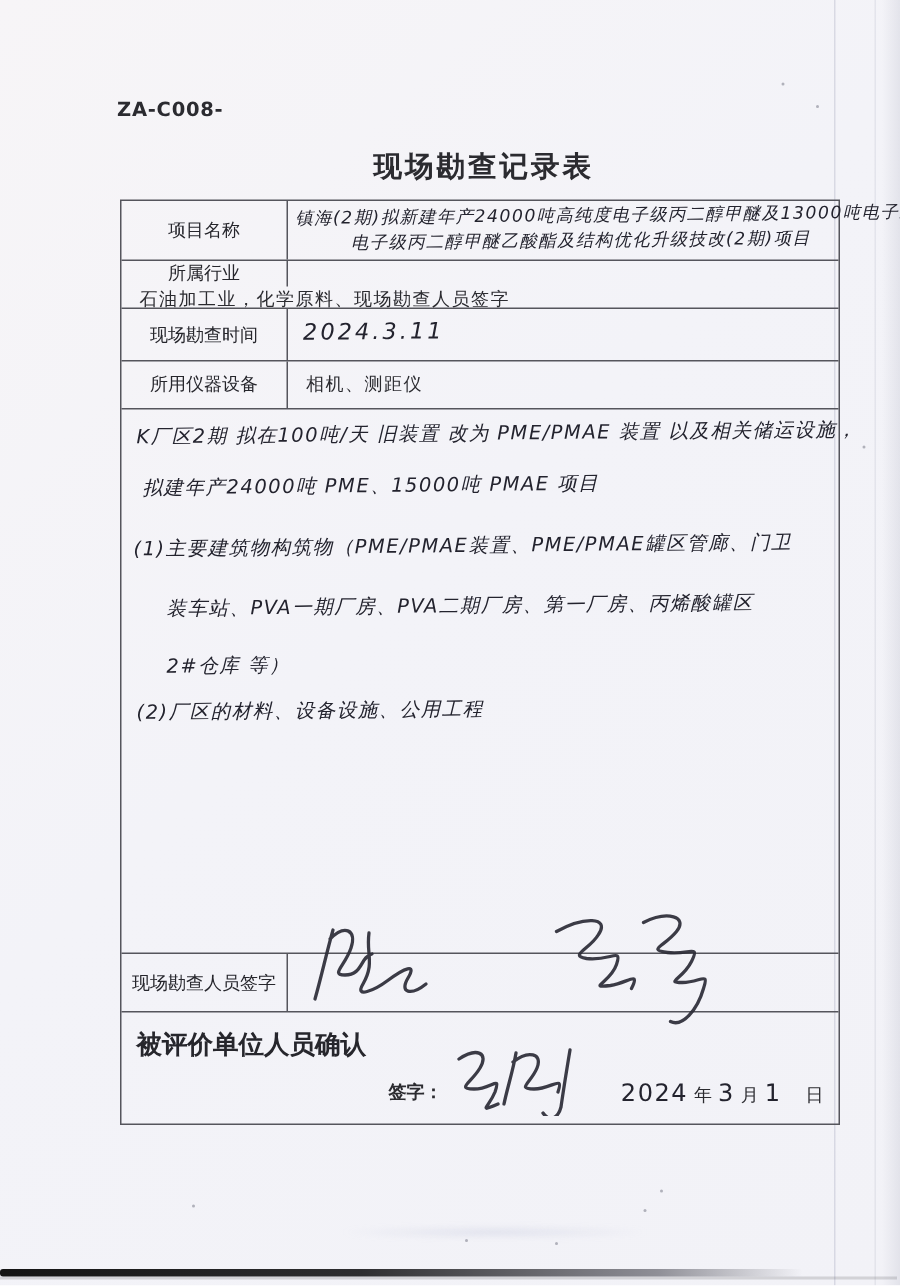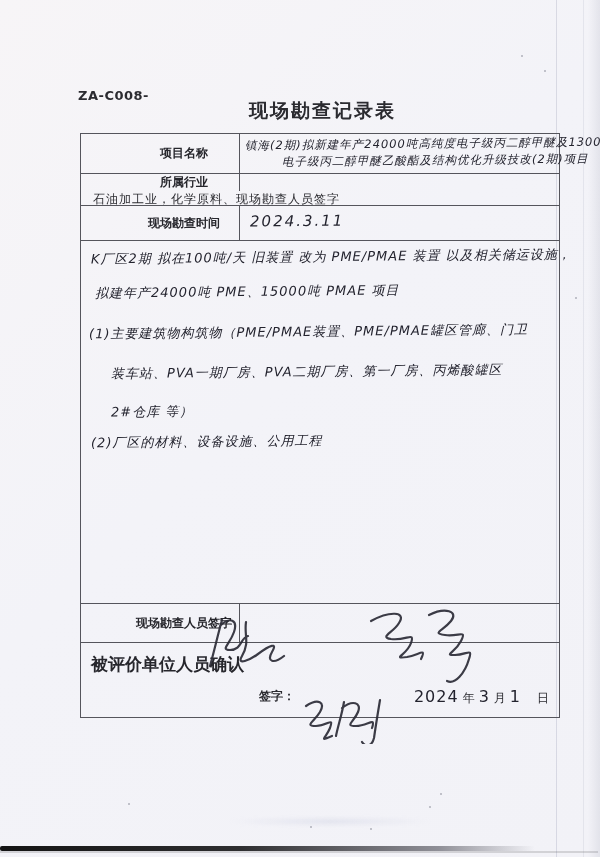--- a/index.html
+++ b/index.html
@@ -13,28 +13,28 @@
   .vline1 { position:absolute; left:556px; top:0; width:1px; height:857px; background:rgba(165,170,190,.35); }
   .vline2 { position:absolute; left:583px; top:0; width:1px; height:857px; background:rgba(175,178,195,.22); }
   .edge-right { position:absolute; right:0; top:0; width:12px; height:857px; background:linear-gradient(to right, transparent, rgba(170,172,188,.22)); }
   .bottom-bar { position:absolute; left:0; top:846px; width:535px; height:5px; border-radius:2px;
     background:linear-gradient(to right,#141414 0%,#2e2e30 45%,#8f8f97 82%,rgba(150,150,155,0) 100%); }
   .bottom-bar2 { position:absolute; left:0; top:851px; width:598px; height:2px; background:rgba(95,95,102,.22); }
   .smudge { position:absolute; left:225px; top:818px; width:210px; height:7px; border-radius:50%;
     background:radial-gradient(ellipse, rgba(185,190,215,.4), transparent 70%); filter:blur(2px); }
   .speck { position:absolute; width:2px; height:2px; border-radius:50%; background:rgba(110,112,126,.5); }
   
-  .form-code { position:absolute; left:78px; top:88px; font-size:13px; font-weight:bold; letter-spacing:.5px; }
+  .form-code { position:absolute; left:78px; top:66px; font-size:13px; font-weight:bold; letter-spacing:.5px; }
   .title { position:absolute; left:0; top:98px; width:645px; text-align:center; font-size:19px; font-weight:bold; letter-spacing:2px; }
   
   .table { position:absolute; left:80px; top:133px; width:478px; border:1px solid #55555c; background:transparent; }
   .row { display:flex; border-bottom:1px solid #55555c; }
   .row:last-child { border-bottom:none; }
   .cell-label { width:110px; flex:none; border-right:1px solid #55555c; display:flex; align-items:center; justify-content:center;
-    font-size:12px; font-weight:700; color:#26262c; text-align:center;margin-left:48px; }
+    font-size:12px; font-weight:400; color:#26262c; text-align:center; }
   .cell-value { flex:1; position:relative; font-size:12px; }
   .printed { display:flex; align-items:center; padding-left:12px; letter-spacing:1px; }
   .r1 { height:39px; } .r2 { height:31px;flex-direction:column; } .r3 { height:34px; } .r4 { height:31px; }
   .r-notes { display:block; height:362px; position:relative; }
   .r6 { height:38px; } 
   .r7 { display:block; height:74px; position:relative; }
   
   .hw { font-style:italic; color:#23232e; letter-spacing:1px; white-space:nowrap; font-size:13px; }
   .hw-line { position:absolute; transform:rotate(-.6deg); }
   .proj1 { top:2px; left:5px; font-size:11.5px; }
@@ -94,20 +94,24 @@
       <div class="cell-value printed">石油加工业，化学原料、现场勘查人员签字</div>
     </div>
 
     <div class="row r3">
       <div class="cell-label">现场勘查时间</div>
       <div class="cell-value">
         <div class="hw hw-line time-val">2024.3.11</div>
       </div>
     </div>
 
+    <div class="row r4">
+      <div class="cell-label">所用仪器设备</div>
+      <div class="cell-value printed">相机、测距仪</div>
+    </div>
 
     <div class="row r-notes">
       <div class="hw hw-line n-p1a">K厂区2期 拟在100吨/天 旧装置 改为 PME/PMAE 装置 以及相关储运设施，</div>
       <div class="hw hw-line n-p1b">拟建年产24000吨 PME、15000吨 PMAE 项目</div>
       <div class="hw hw-line n-p2a">(1)主要建筑物构筑物（PME/PMAE装置、PME/PMAE罐区管廊、门卫</div>
       <div class="hw hw-line n-p2b">装车站、PVA一期厂房、PVA二期厂房、第一厂房、丙烯酸罐区</div>
       <div class="hw hw-line n-p2c">2#仓库 等）</div>
       <div class="hw hw-line n-p3">(2)厂区的材料、设备设施、公用工程</div>
     </div>
 

